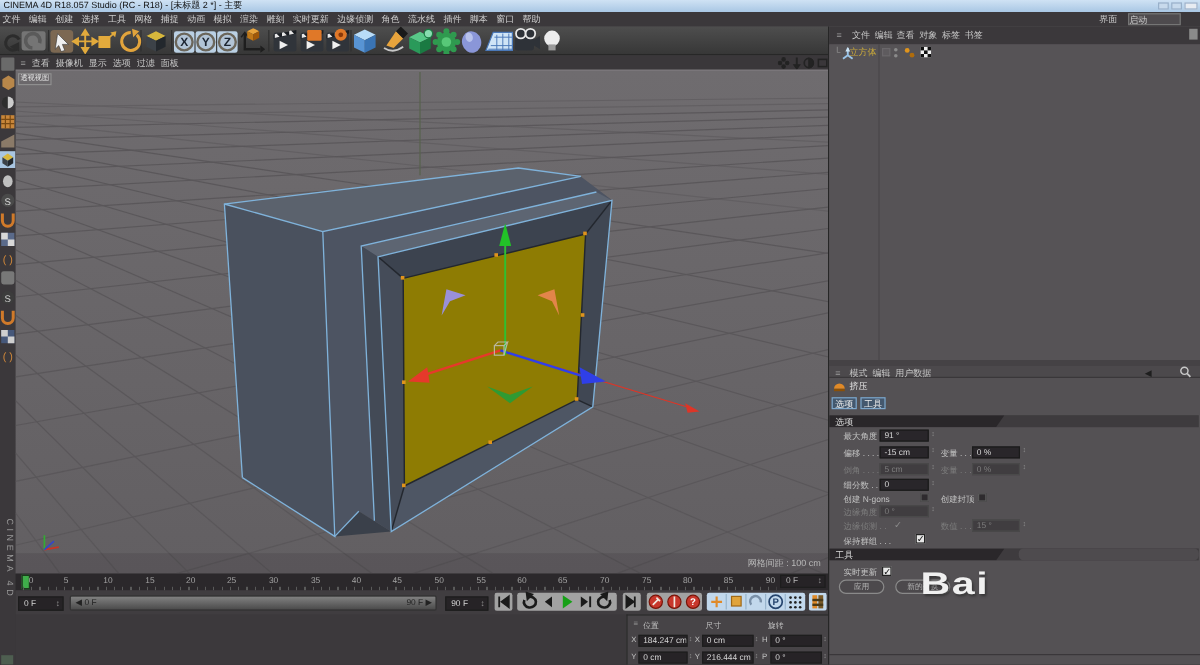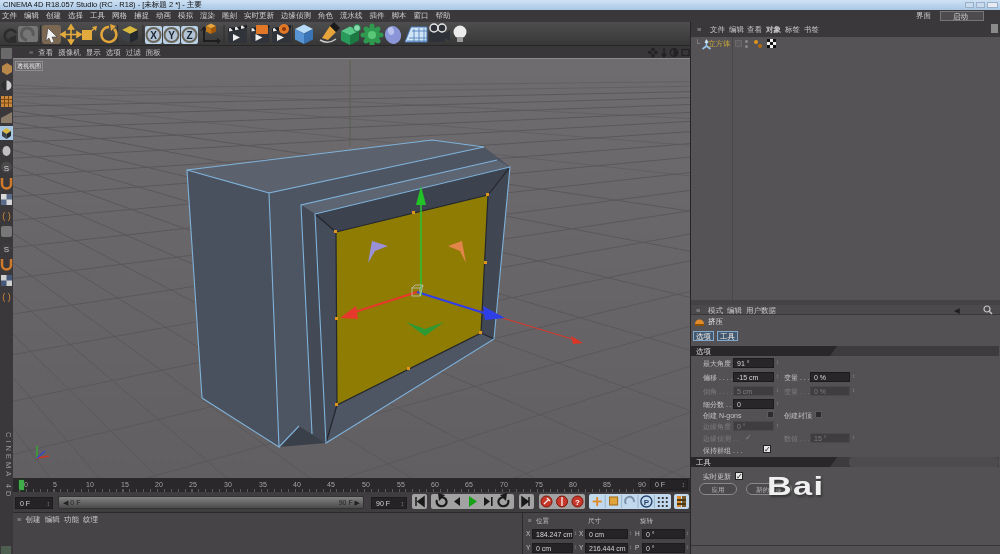--- a/index.html
+++ b/index.html
@@ -42,21 +42,21 @@
 <div id="stage">
   <div class="abs titlebar">CINEMA 4D R18.057 Studio (RC - R18) - [未标题 2 *] - 主要
     <div style="position:absolute;right:26px;top:2px;width:9px;height:6px;background:#c8daec;border:1px solid #98b0ca;"></div>
     <div style="position:absolute;right:15px;top:2px;width:9px;height:6px;background:#c8daec;border:1px solid #98b0ca;"></div>
     <div style="position:absolute;right:2px;top:2px;width:11px;height:6px;background:#e8ecf2;border:1px solid #98b0ca;"></div>
   </div>
   <div class="abs menubar" style="padding-left:2px;">
     <span>文件</span><span>编辑</span><span>创建</span><span>选择</span><span>工具</span><span>网格</span><span>捕捉</span><span>动画</span><span>模拟</span><span>渲染</span><span>雕刻</span><span>实时更新</span><span>边缘侦测</span><span>角色</span><span>流水线</span><span>插件</span><span>脚本</span><span>窗口</span><span>帮助</span>
   </div>
   <div class="abs" style="left:916px;top:10px;width:84px;height:12px;color:#c8c8c8;font-size:7.5px;line-height:12px;">界面
-    <span style="display:inline-block;position:absolute;left:24px;top:1px;width:44px;height:10px;background:#4e4b4e;border:1px solid #757575;color:#cfcfcf;line-height:9px;padding-left:12px;">启动</span>
+    <span style="display:inline-block;position:absolute;left:24px;top:1px;width:44px;height:10px;background:#4e4b4e;border:1px solid #757575;color:#cfcfcf;line-height:9px;padding-left:0;">启动</span>
   </div>
   <div class="abs toolbar" id="toolbar">
   <svg width="690" height="23" viewBox="0 22 690 23">
     <g stroke="#2f2f2f" stroke-width="1">
           <line x1="40.5" y1="25" x2="40.5" y2="43"></line>
           <line x1="117.5" y1="25" x2="117.5" y2="43"></line>
           <line x1="143" y1="25" x2="143" y2="43"></line>
           <line x1="224" y1="25" x2="224" y2="43"></line>
           <line x1="292.5" y1="25" x2="292.5" y2="43"></line>
         </g>
@@ -180,21 +180,21 @@
       <text x="6.5" y="251.5" font-size="8" text-anchor="middle" fill="#cccccc">S</text>
       <path d="M2 259 v6 a4.5 4.5 0 0 0 9 0 v-6" fill="none" stroke="#d07a2a" stroke-width="2.5"></path>
       <rect x="1" y="275" width="11" height="11" fill="#46587a"></rect>
       <path d="M1 275 h5.5 v5.5 h-5.5 z M6.5 280.5 h5.5 v5.5 h-5.5 z" fill="#cfcfcf"></path>
       <text x="6.5" y="300" font-size="9" text-anchor="middle" fill="#d0883a">( )</text>
     </g>
     <text x="6" y="432" font-size="7.5" fill="#9a9a9a" transform="rotate(90 6 432)" letter-spacing="3">CINEMA 4D</text>
     <rect x="1" y="546" width="10" height="8" fill="#4e5e50"></rect>
   </svg>
   </div>
-  <div class="abs vpmenu" style="padding-left:16px;font-family:Liberation Serif, serif;">
+  <div class="abs vpmenu" style="padding-left:4px;">
     <span style="color:#9a9a9a;">≡</span><span>查看</span><span>摄像机</span><span>显示</span><span>选项</span><span>过滤</span><span>面板</span>
   </div>
   <svg class="abs" style="left:648px;top:46px;" width="42" height="13" viewBox="0 0 42 13">
     <g fill="#232323" stroke="#232323">
       <circle cx="5" cy="3.5" r="1.4"></circle>
         <circle cx="5" cy="9.5" r="1.4"></circle>
         <circle cx="2" cy="6.5" r="1.4"></circle>
         <circle cx="8" cy="6.5" r="1.4"></circle>
       <line x1="16" y1="2" x2="16" y2="9" stroke-width="1.6"></line>
         <polygon points="16,11.5 13.5,8 18.5,8"></polygon>
@@ -307,20 +307,21 @@
     </g>
 
     <g stroke-width="1.4">
       <line x1="37" y1="458" x2="49" y2="456" stroke="#cc3322"></line>
       <line x1="37" y1="458" x2="37" y2="446" stroke="#33aa33"></line>
       <line x1="37" y1="458" x2="45" y2="451" stroke="#3344cc"></line>
     </g>
   </svg>
   </div>
   <div class="abs vplabel">透视视图</div>
+  <div class="abs gridinfo">网格间距 : 100 cm</div>
   <div class="abs ruler" id="ruler">
     <div style="position:absolute;left:5px;top:1px;width:7px;height:12px;background:#3fae4a;border:1px solid #1d3a1d;"></div>
     <div id="rulernums" style="position:absolute;left:0;top:3px;width:630px;height:9px;color:#a4a4a4;font-size:7px;">
         <span style="position:absolute;left:11px;">0</span>
         <span style="position:absolute;left:42px;transform:translateX(-50%);">5</span>
         <span style="position:absolute;left:77px;transform:translateX(-50%);">10</span>
         <span style="position:absolute;left:112px;transform:translateX(-50%);">15</span>
         <span style="position:absolute;left:146px;transform:translateX(-50%);">20</span>
         <span style="position:absolute;left:180px;transform:translateX(-50%);">25</span>
         <span style="position:absolute;left:215px;transform:translateX(-50%);">30</span>
@@ -396,24 +397,20 @@
       </g>
     </svg>
     <svg style="position:absolute;left:661px;top:2px;" width="15" height="15" viewBox="0 0 15 15">
       <rect x="0" y="0" width="15" height="15" rx="2" fill="#c2d8ec"></rect>
       <rect x="3" y="2" width="4" height="11" fill="#e08a28"></rect>
       <rect x="8" y="2" width="4" height="11" fill="#7a5a28"></rect>
       <rect x="3" y="5" width="9" height="2" fill="#4a3a18"></rect>
       <rect x="3" y="9" width="9" height="2" fill="#4a3a18"></rect>
     </svg>
   </div>
-  <div class="abs botleft">
-    <div style="position:absolute;left:4px;top:2px;font-size:7.5px;color:#c6c6c6;">
-      <span style="color:#9a9a9a;">≡</span>&nbsp; 创建 &nbsp;编辑 &nbsp;功能 &nbsp;纹理</div>
-  </div>
   <div class="abs botright" id="coordpanel" style="font-size:6.5px;color:#c0c0c0;">
     <span style="position:absolute;left:5px;top:4px;color:#9a9a9a;">≡</span>
     <span style="position:absolute;left:13px;top:4px;">位置</span>
     <span style="position:absolute;left:65px;top:4px;">尺寸</span>
     <span style="position:absolute;left:117px;top:4px;">旋转</span>
     <span style="position:absolute;left:3px;top:17px;">X</span>
     <div class="field" style="left:9px;top:16px;width:41px;height:10px;line-height:9px;padding-left:3px;">184.247 cm</div>
     <span class="spin" style="left:51px;top:17px;">↕</span>
     <span style="position:absolute;left:56px;top:17px;">X</span>
     <div class="field" style="left:62px;top:16px;width:43px;height:10px;line-height:9px;padding-left:3px;">0 cm</div>
@@ -430,21 +427,21 @@
     <span style="position:absolute;left:112px;top:31px;">P</span>
     <div class="field" style="left:119px;top:30px;width:43px;height:10px;line-height:9px;padding-left:3px;">0 °</div>
     <span class="spin" style="left:163px;top:31px;">↕</span>
   </div>
   <div class="abs rpanel" id="rpanel" style="font-size:7.5px;color:#c6c6c6;">
     <div style="position:absolute;left:0;top:0;width:310px;height:15px;background:#3b383b;">
       <span style="position:absolute;left:6px;top:3px;color:#9a9a9a;">≡</span>
       <span style="position:absolute;left:19px;top:3px;">文件</span>
       <span style="position:absolute;left:38px;top:3px;">编辑</span>
       <span style="position:absolute;left:56px;top:3px;">查看</span>
-      <span style="position:absolute;left:75px;top:3px;font-weight:bold;">对象</span>
+      <span style="position:absolute;left:75px;top:3px;">对象</span>
       <span style="position:absolute;left:94px;top:3px;">标签</span>
       <span style="position:absolute;left:113px;top:3px;">书签</span>
       <div style="position:absolute;left:300px;top:2px;width:7px;height:9px;background:#8a8a8a;"></div>
     </div>
     <div style="position:absolute;left:0;top:15px;width:310px;height:263px;background:#565356;">
       <div style="position:absolute;left:41px;top:0;width:1px;height:263px;background:#49464a;"></div>
       <span style="position:absolute;left:4px;top:2px;color:#9a9a9a;">└</span>
       <svg style="position:absolute;left:10px;top:2px;" width="11" height="11" viewBox="0 0 11 11">
         <path d="M5.5 1 v6 M5.5 7 l-4 3 M5.5 7 l4 3" stroke="#9ac4e8" stroke-width="1.6" fill="none"></path>
         <polygon points="5.5,0 3.5,4 7.5,4" fill="#cde4f4"></polygon>

